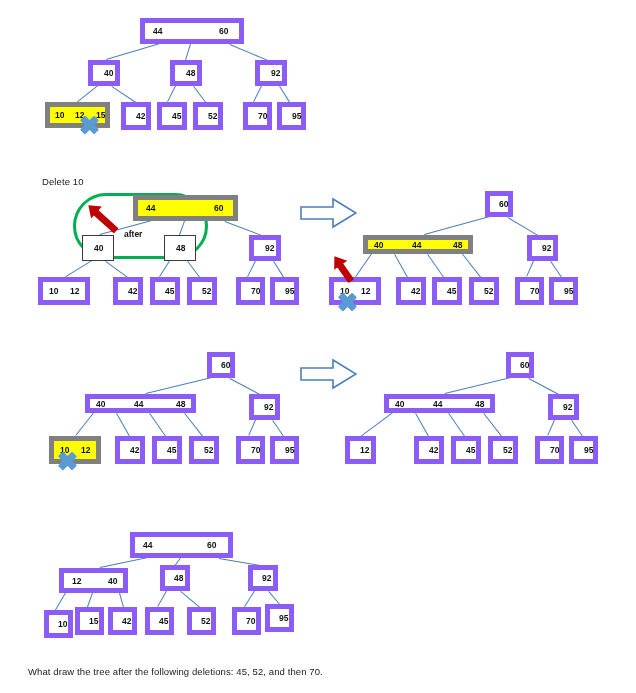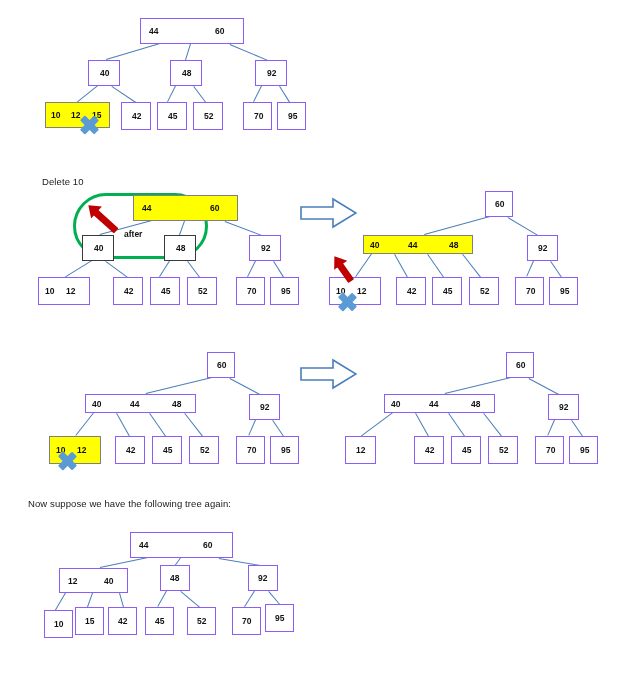--- a/index.html
+++ b/index.html
@@ -18,21 +18,21 @@
     color:#1a1a1a;
     white-space:nowrap;
     letter-spacing:0.1px;
   }
 
   
   .node{
     position:absolute;
     box-sizing:border-box;
     background:#ffffff;
-    border:1px solid #8b5cf6;
+    border:5px solid #8b5cf6;
     display:flex;
     align-items:center;
     font-size:8.5px;
     font-weight:bold;
     color:#121212;
   }
   .node.dark{border:1px solid #3a3a3a;}
   .node.hl{background:#ffff00;border-color:#808080;}
   .node .key{
     position:absolute;
@@ -98,21 +98,21 @@
 
   
   .blockarrow{position:absolute;}
   .blockarrow svg{display:block;}
 </style>
 </head>
 <body>
 
 <div id="page">
     <div class="caption" style="left: 28px; top: 176px; margin-left: 14px;">Delete 10</div>
-    <div class="caption" style="left: 28px; top: 498px;">Now suppose we have the following tree again:</div>
+    <div class="caption" style="left: 28px; top: 666px;">What draw the tree after the following deletions:  45, 52, and then 70.</div>
     <div class="merge-label" style="left: 124px; top: 229px;">after</div>
     <div class="panel" style="position: absolute; left: 0px; top: 0px; width: 636px; height: 693px; pointer-events: none;">
       <div class="edge" style="left: 160px; top: 44px; width: 56.3205px; transform: rotate(163.496deg);"></div>
       <div class="edge" style="left: 191px; top: 44px; width: 16.7631px; transform: rotate(107.354deg);"></div>
       <div class="edge" style="left: 230px; top: 44px; width: 41.2311px; transform: rotate(22.8337deg);"></div>
       <div class="edge" style="left: 98px; top: 86px; width: 25.6125px; transform: rotate(141.34deg);"></div>
       <div class="edge" style="left: 112px; top: 86px; width: 28.8444px; transform: rotate(33.6901deg);"></div>
       <div class="edge" style="left: 176px; top: 86px; width: 17.8885px; transform: rotate(116.565deg);"></div>
       <div class="edge" style="left: 194px; top: 86px; width: 20px; transform: rotate(53.1301deg);"></div>
       <div class="edge" style="left: 262px; top: 86px; width: 17.8885px; transform: rotate(116.565deg);"></div>

